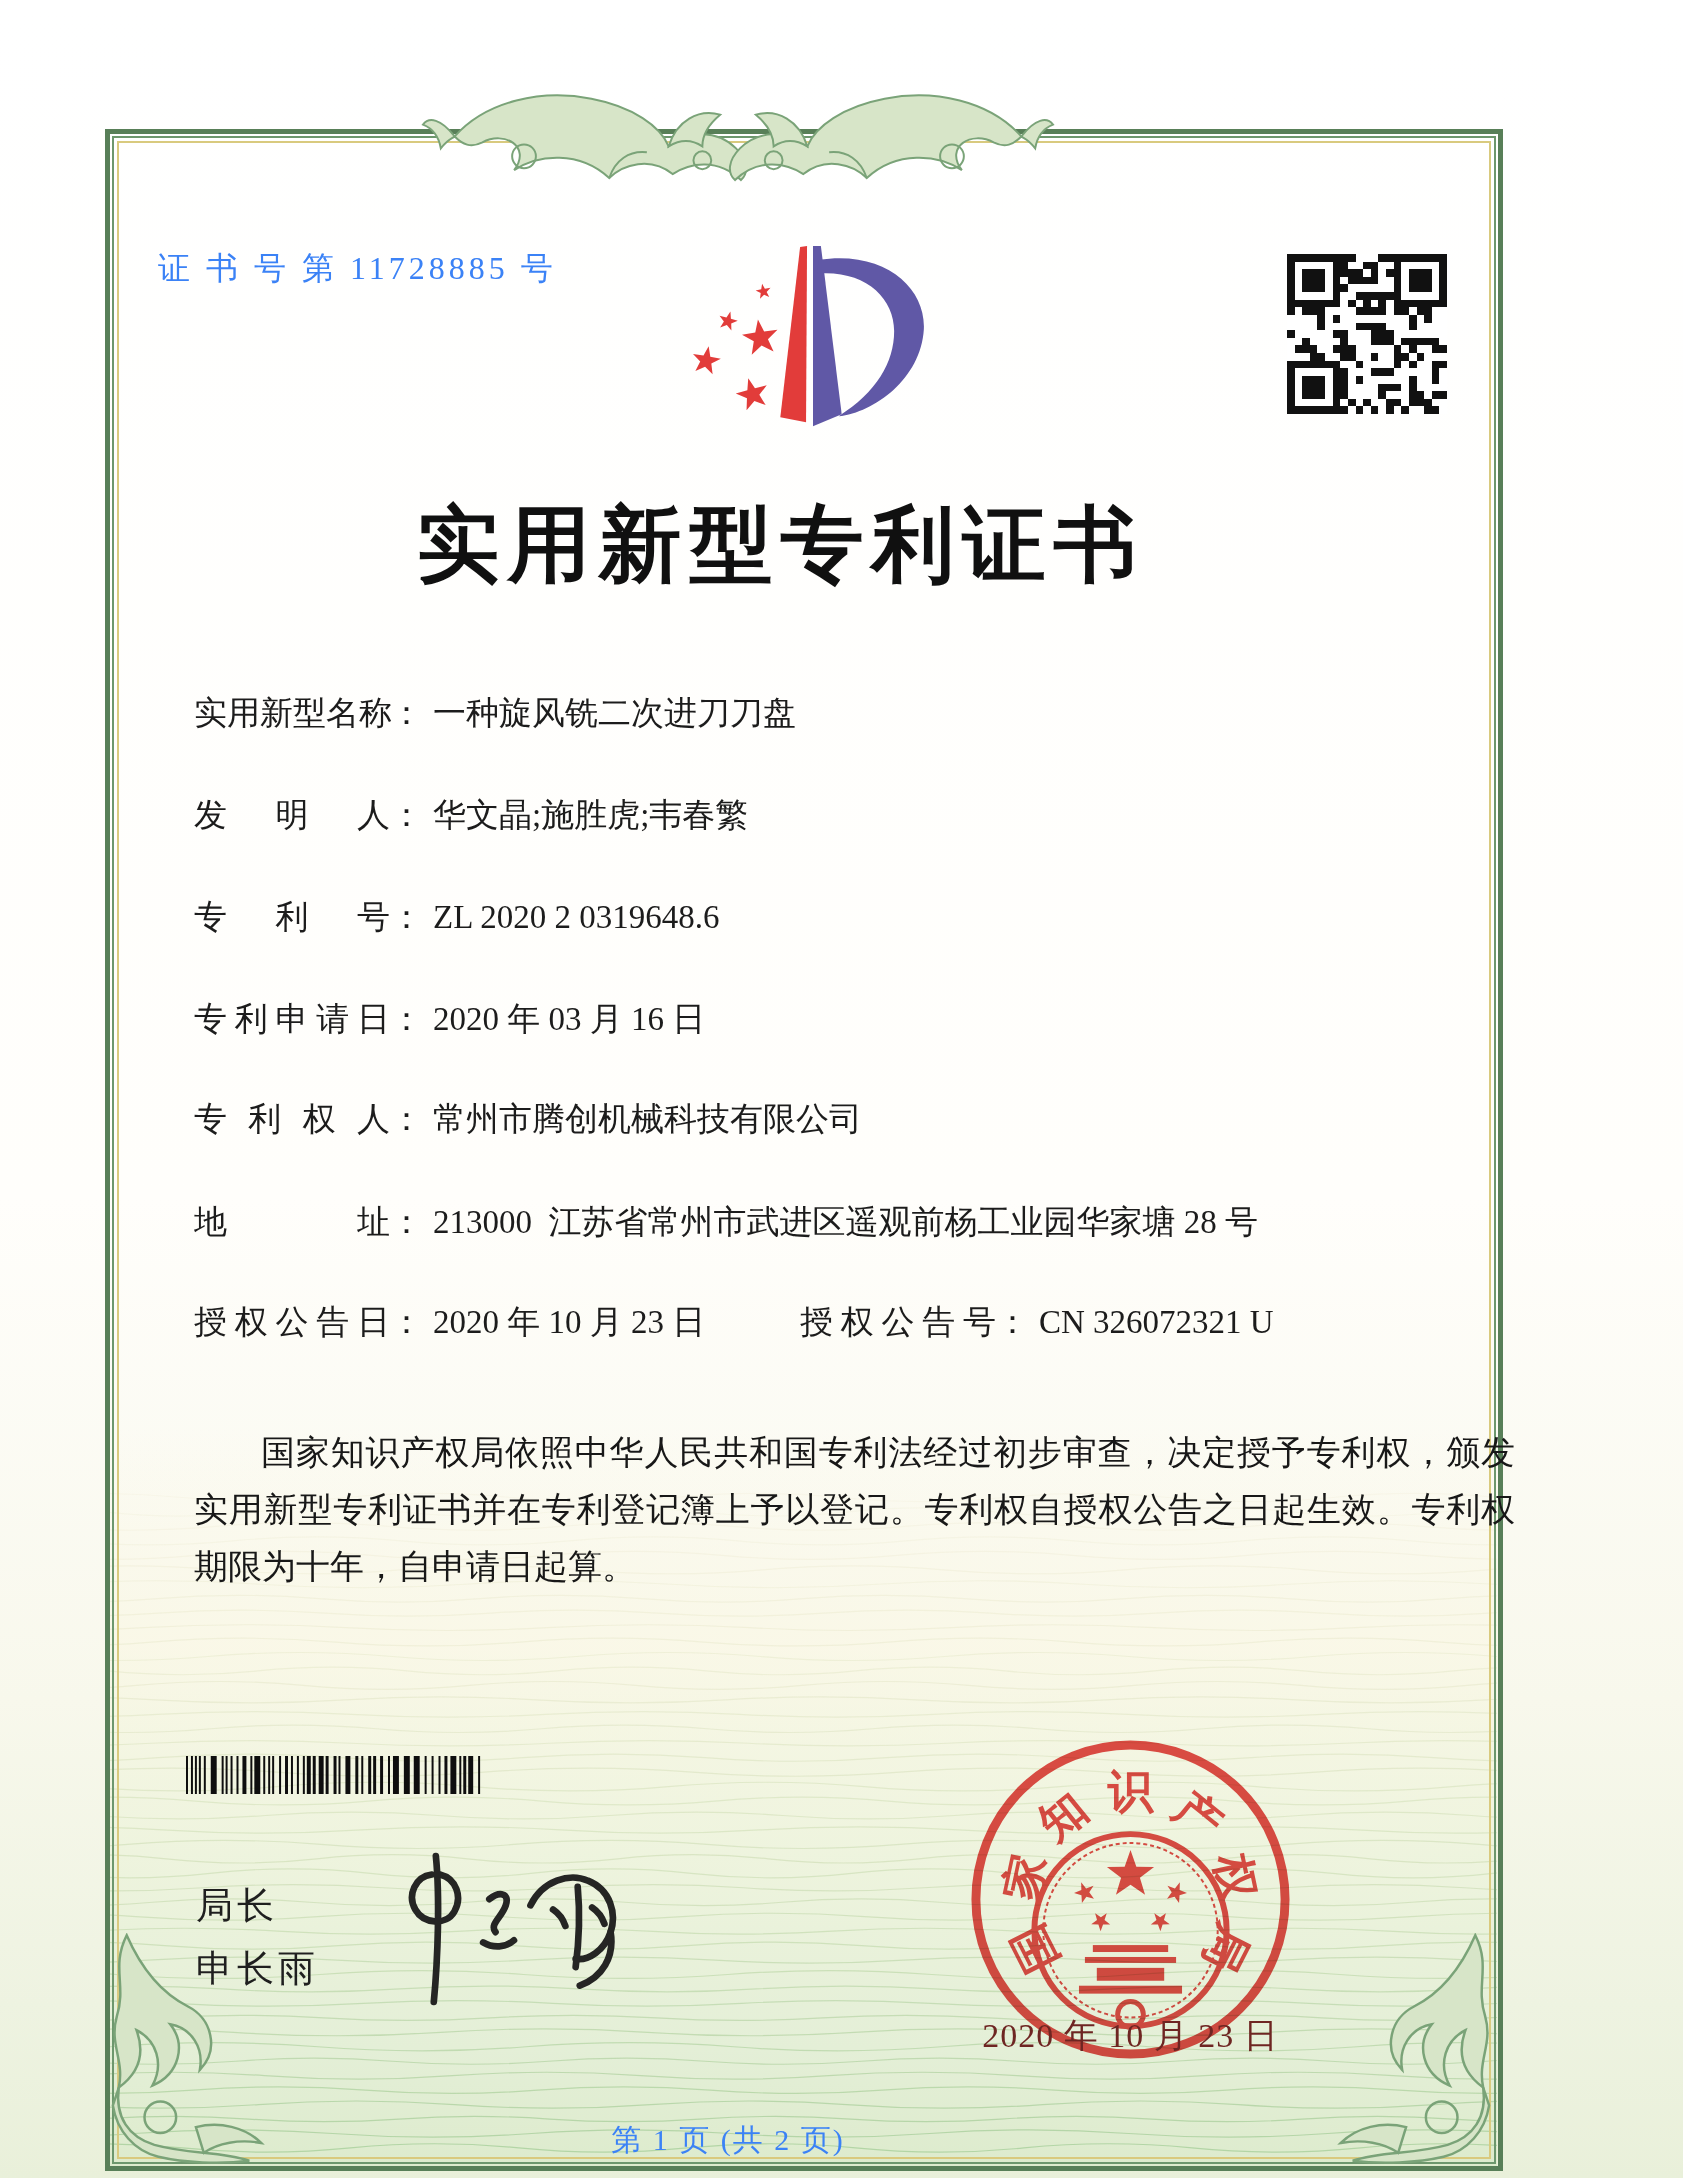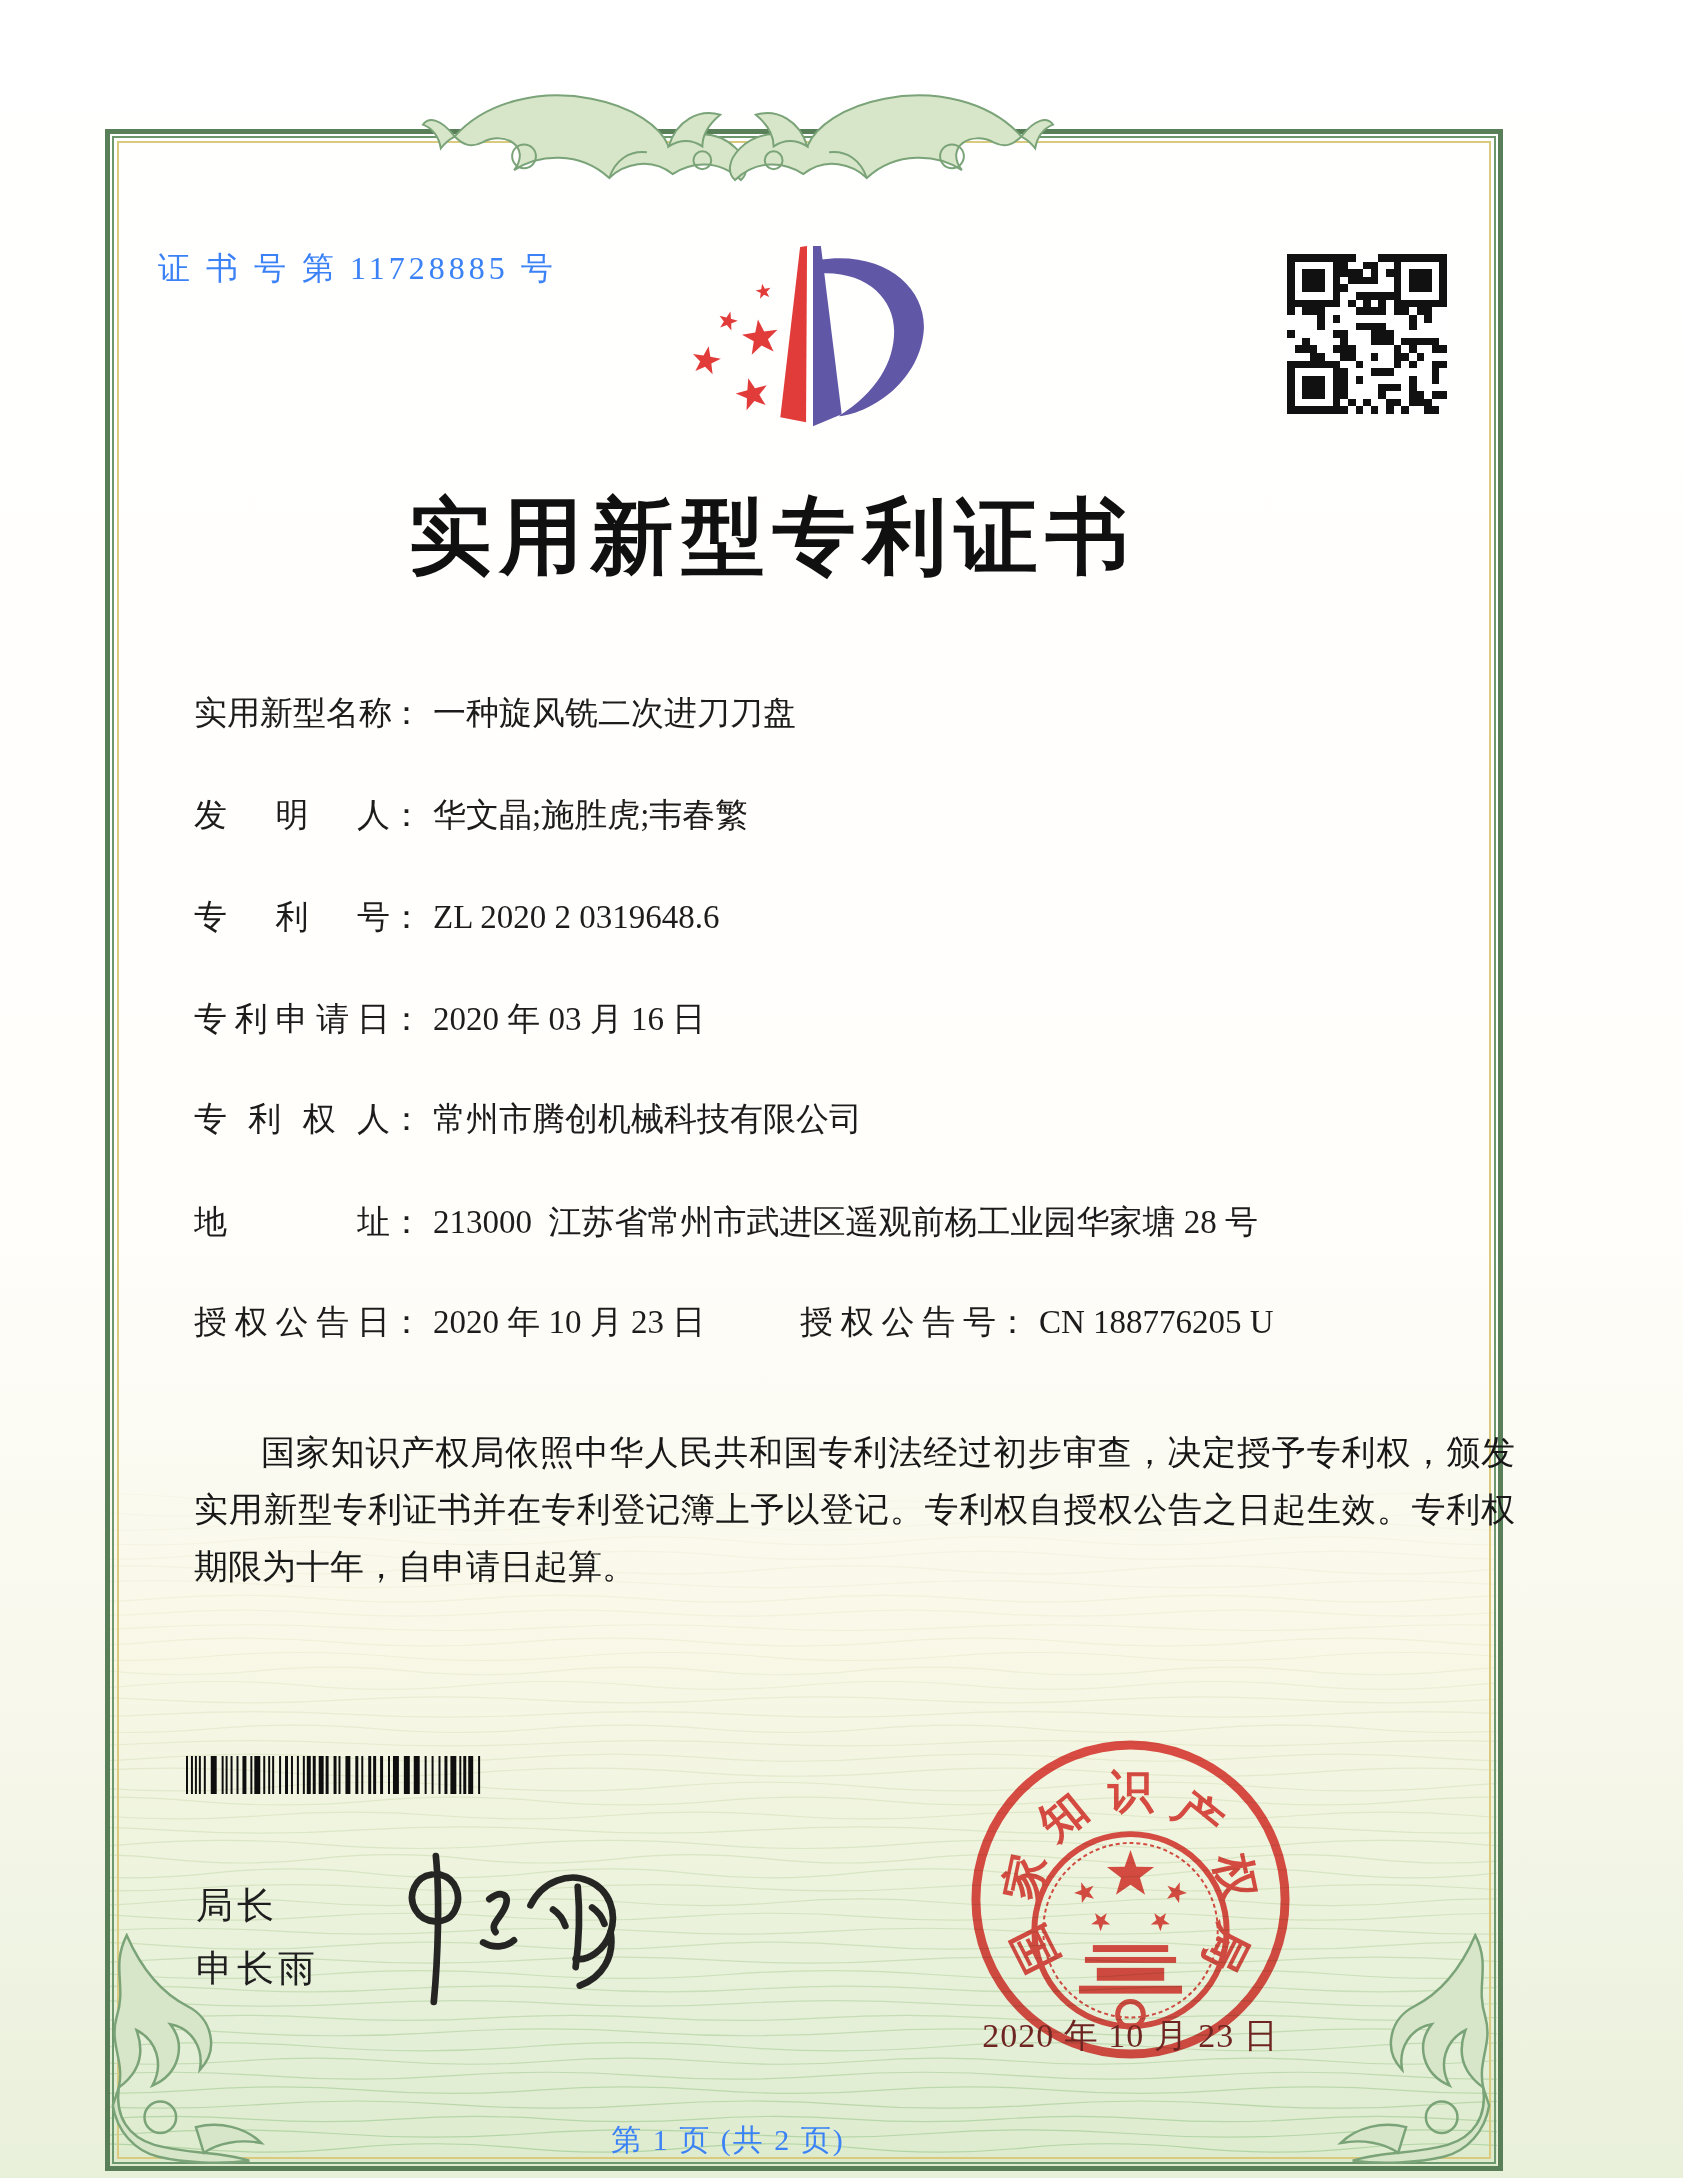--- a/index.html
+++ b/index.html
@@ -13,21 +13,21 @@
   .waves{position:absolute;left:107px;top:1426px;width:1390px;height:741px;}
   .frame{position:absolute;left:105px;top:129px;width:1388px;height:2032px;border:5px solid #587f58;}
   .frame::before{content:"";position:absolute;inset:2px;border:2px solid #6d976d;}
   .frame::after{content:"";position:absolute;inset:7px;border:2px solid #d9ca7e;}
   .orn-top{position:absolute;left:421px;top:73px;width:634px;height:119px;}
   .orn-bl{position:absolute;left:101px;top:1933px;width:173px;height:233px;}
   .orn-br{position:absolute;left:1328px;top:1933px;width:173px;height:233px;transform:scaleX(-1);}
   .cert-no{position:absolute;left:158px;top:252px;font-size:32px;letter-spacing:4px;color:#3b82f6;line-height:1;}
   .logo{position:absolute;left:690px;top:244px;width:242px;height:196px;}
   .qr{position:absolute;left:1287px;top:254px;width:160px;height:160px;}
-  .title{position:absolute;left:109px;top:491px;width:1327px;margin:0;text-align:center;
+  .title{position:absolute;left:109px;top:491px;width:1327px;margin:8px;text-align:center;
     font-size:83px;font-weight:700;letter-spacing:8px;color:#101010;line-height:1.12;}
   .field-row{position:absolute;left:194px;font-size:33px;line-height:1.25;white-space:nowrap;width:1346px;}
   .flabel{display:inline-block;width:196px;text-align:justify;text-align-last:justify;vertical-align:top;}
   .colon{display:inline-block;vertical-align:top;}
   .fvalue{display:inline-block;margin-left:10px;white-space:pre;vertical-align:top;}
   .grant-col{position:absolute;left:606px;top:0;}
   #row1{top:693px}#row2{top:795px}#row3{top:897px}#row4{top:999px}
   #row5{top:1099px}#row6{top:1202px}#row7{top:1302px}
   .paras{position:absolute;left:194px;top:1424px;width:1321px;font-size:34px;line-height:57px;text-align:justify;color:#181818;}
   .paras p{margin:0;text-indent:67px;}
@@ -380,21 +380,21 @@
 </div>
 <div class="field-row" id="row5">
   <span class="flabel">专利权人</span><span class="colon">：</span><span class="fvalue">常州市腾创机械科技有限公司</span>
 </div>
 <div class="field-row" id="row6">
   <span class="flabel">地址</span><span class="colon">：</span><span class="fvalue">213000  江苏省常州市武进区遥观前杨工业园华家塘 28 号</span>
 </div>
 <div class="field-row" id="row7">
   <span class="flabel">授权公告日</span><span class="colon">：</span><span class="fvalue">2020 年 10 月 23 日</span>
   <span class="grant-col">
-    <span class="flabel">授权公告号</span><span class="colon">：</span><span class="fvalue">CN 188776205 U</span>
+    <span class="flabel">授权公告号</span><span class="colon">：</span><span class="fvalue">CN 326072321 U</span>
   </span>
 </div>
 
 <div class="paras">
   <p>国家知识产权局依照中华人民共和国专利法经过初步审查，决定授予专利权，颁发实用新型专利证书并在专利登记簿上予以登记。专利权自授权公告之日起生效。专利权期限为十年，自申请日起算。</p>
 </div>
 
 <svg id="barcode" class="barcode" viewBox="0 0 308 38" preserveAspectRatio="none">
     <rect x="0" y="0" width="2" height="38" fill="#0e0e0e"></rect>
     <rect x="5" y="0" width="2" height="38" fill="#0e0e0e"></rect>

